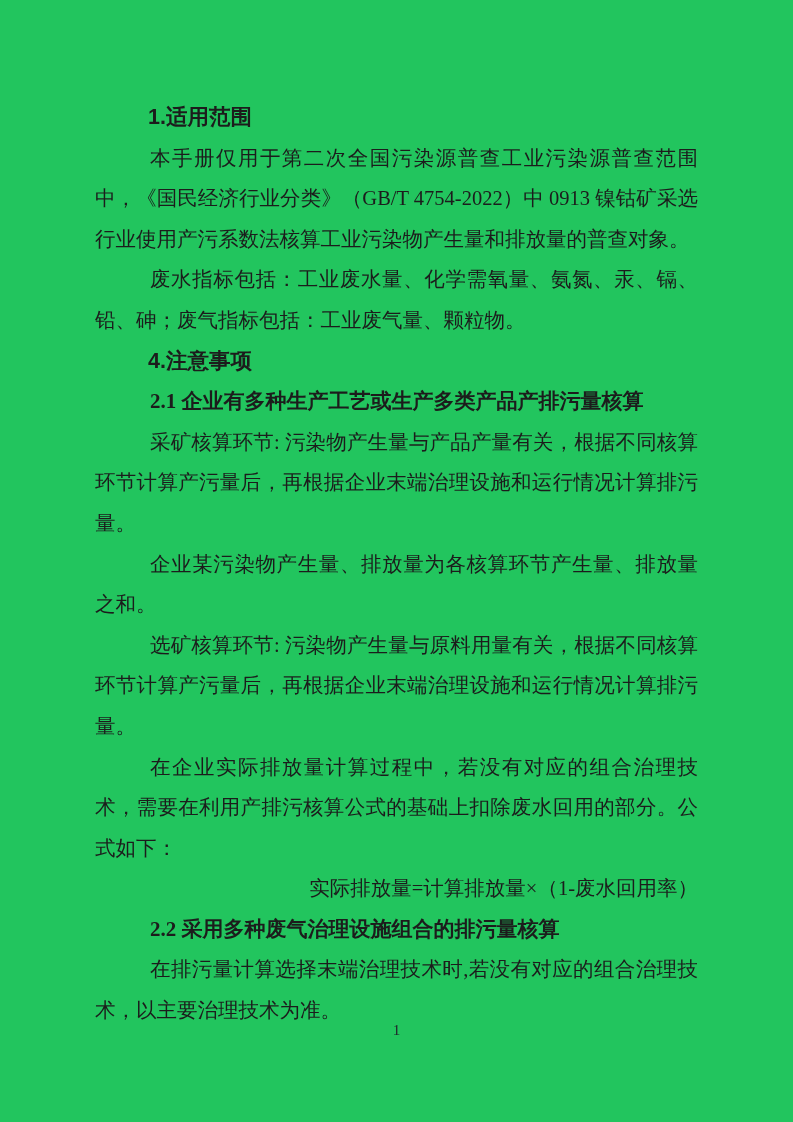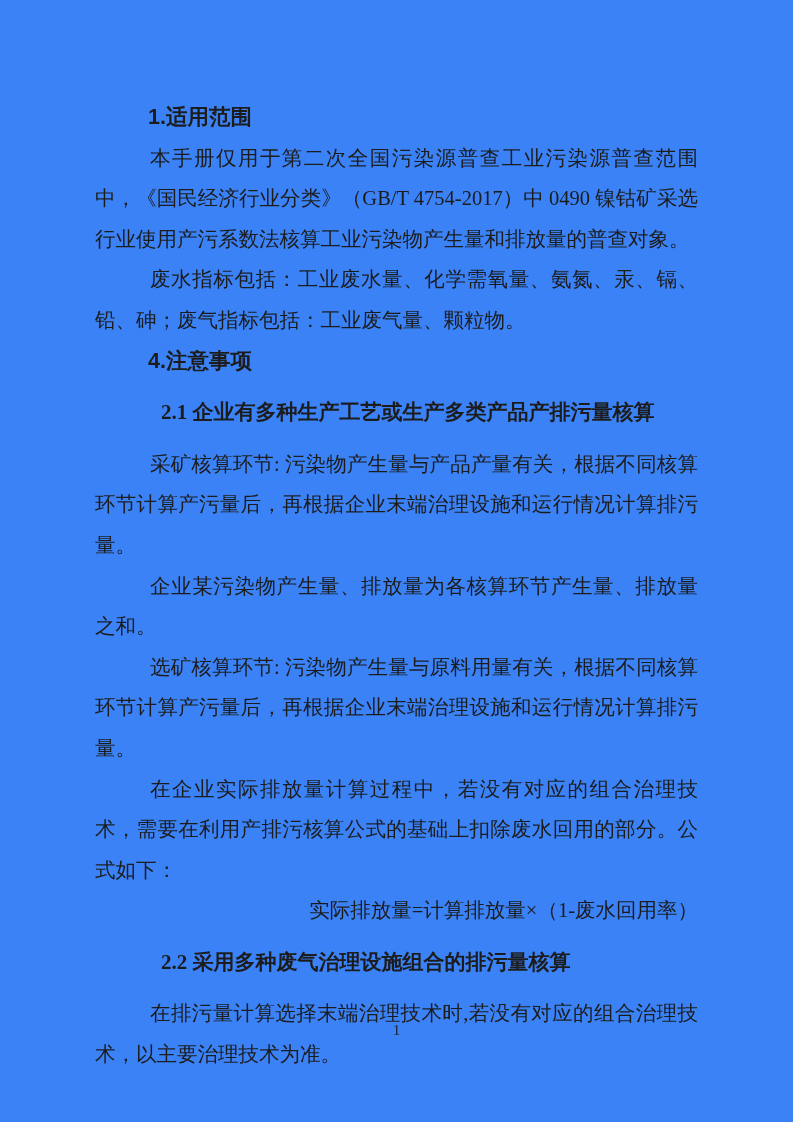--- a/index.html
+++ b/index.html
@@ -6,21 +6,21 @@
   html, body {
     margin: 0;
     padding: 0;
     background: #ffffff;
   }
   .page {
     position: relative;
     width: 793px;
     height: 1122px;
     margin: 0 auto;
-    background: #3b82f6;
+    background: #22c55e;
     box-sizing: border-box;
     padding: 97px 95px 0 95px;
     color: #1c1c1c;
     font-family: "Liberation Serif", "DejaVu Serif", serif;
     font-size: 20.5px;
     line-height: 40.6px;
     overflow: hidden;
   }
   .para {
     margin: 0;
@@ -31,21 +31,21 @@
   }
   .heading-1 {
     margin: 0;
     padding-left: 53px;
     font-family: "Liberation Sans", "DejaVu Sans", sans-serif;
     font-size: 21.5px;
     font-weight: bold;
     line-height: 40.6px;
   }
   .heading-2 {
-    margin: 11px;
+    margin: 0;
     padding-left: 55px;
     font-family: "Liberation Serif", "DejaVu Serif", serif;
     font-size: 21px;
     font-weight: bold;
     line-height: 40.6px;
   }
   .formula {
     margin: 0;
     text-indent: 55px;
     text-align: right;
@@ -62,21 +62,21 @@
     font-family: "Liberation Serif", "DejaVu Serif", serif;
   }
 </style>
 </head>
 <body>
 
 <main class="page">
 
   <h2 class="heading-1">1.适用范围</h2>
 
-  <p class="para">本手册仅用于第二次全国污染源普查工业污染源普查范围中，《国民经济行业分类》（GB/T 4754-2017）中 0490 镍钴矿采选行业使用产污系数法核算工业污染物产生量和排放量的普查对象。</p>
+  <p class="para">本手册仅用于第二次全国污染源普查工业污染源普查范围中，《国民经济行业分类》（GB/T 4754-2022）中 0913 镍钴矿采选行业使用产污系数法核算工业污染物产生量和排放量的普查对象。</p>
 
 
   <p class="para">废水指标包括：工业废水量、化学需氧量、氨氮、汞、镉、铅、砷；废气指标包括：工业废气量、颗粒物。</p>
 
   <h2 class="heading-1">4.注意事项</h2>
 
   <h3 class="heading-2">2.1 企业有多种生产工艺或生产多类产品产排污量核算</h3>
 
   <p class="para">采矿核算环节: 污染物产生量与产品产量有关，根据不同核算环节计算产污量后，再根据企业末端治理设施和运行情况计算排污量。</p>
 

